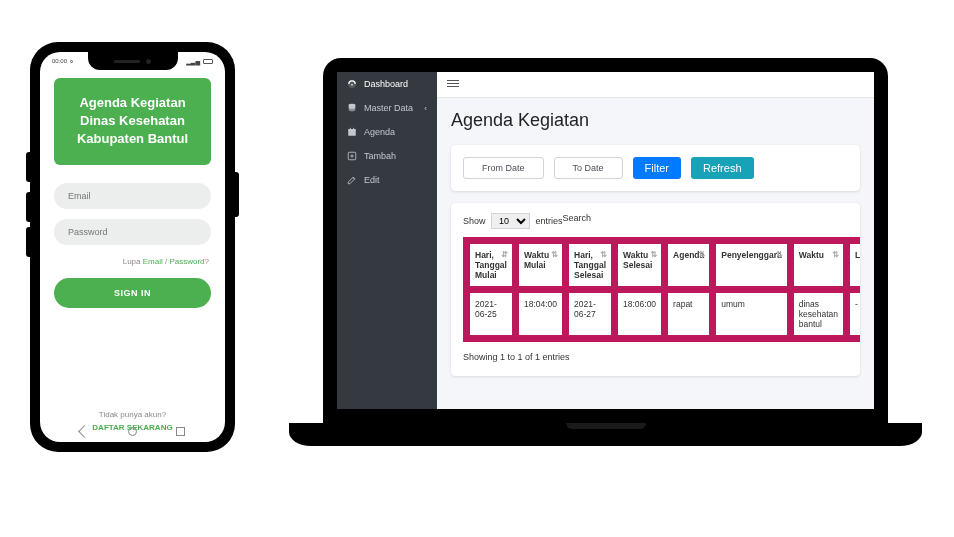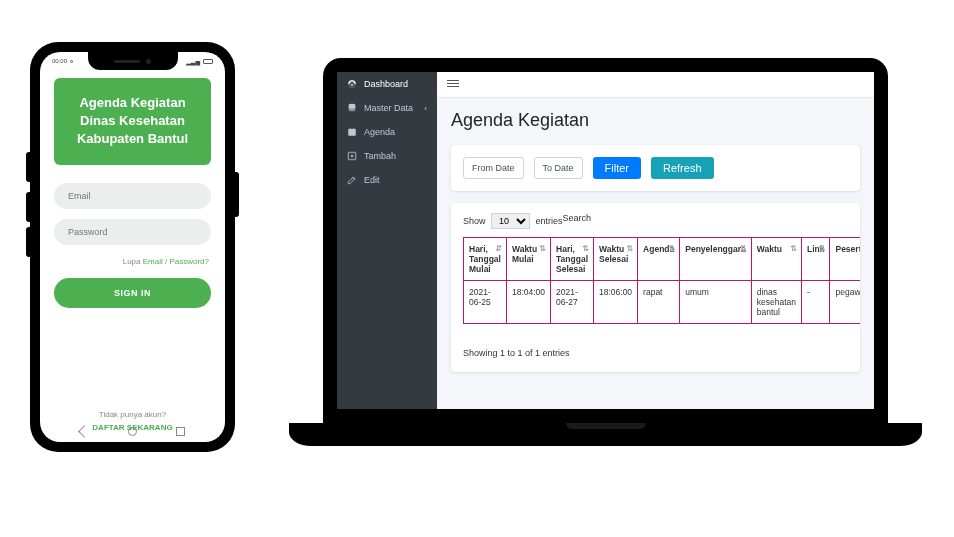--- a/index.html
+++ b/index.html
@@ -43,33 +43,33 @@
 
 .main{flex:1;background:#f4f6f9;display:flex;flex-direction:column;min-width:0}
 .topbar{background:#fff;padding:6px 10px;border-bottom:1px solid #e5e5e5}
 .hamburger{display:inline-block;width:12px}
 .hamburger span{display:block;height:1px;background:#555;margin:2px 0}
 .content{padding:12px 14px;flex:1;overflow:hidden}
 .page-title{font-size:18px;font-weight:400;color:#212529;margin-bottom:14px}
 
 .card{background:#fff;border-radius:4px;box-shadow:0 0 1px rgba(0,0,0,.1),0 1px 3px rgba(0,0,0,.1);margin-bottom:12px}
 .filter-row{padding:12px;display:flex;gap:10px;align-items:center}
-.date-btn{border:1px solid #ced4da;background:#fff;color:#495057;padding:5px 8px;font-size:9px;border-radius:3px}
+.date-btn{border:1px solid #ced4da;background:#fff;color:#495057;padding:5px 18px;font-size:9px;border-radius:3px}
 .btn{border:none;color:#fff;padding:5px 12px;font-size:11px;border-radius:3px}
 .btn-primary{background:#007bff}
 .btn-info{background:#17a2b8}
 
 .table-wrap{padding:10px 12px 14px;overflow:hidden}
 .dt-top{display:flex;justify-content:flex-start;font-size:9px;color:#333;margin-bottom:8px}
 .dt-len select{border:1px solid #ced4da;font-size:9px;padding:1px 3px;margin:0 3px}
 table{width:100%;border-collapse:collapse;font-size:8.5px}
-th,td{border:1px solid #be185d;padding:6px 5px;text-align:left;vertical-align:top;color:#333}
+th,td{border:7px solid #be185d;padding:6px 5px;text-align:left;vertical-align:top;color:#333}
 th{font-weight:600;position:relative;background:#fff}
 .sort-ic{position:absolute;right:4px;top:6px;font-size:8px;color:#aaa}
-.dt-info{font-size:9px;color:#333;margin-top:24px}
+.dt-info{font-size:9px;color:#333;margin-top:10px}
 
 .footer{background:#fff;border-top:1px solid #e5e5e5;padding:10px 14px;font-size:9.5px;color:#869099}
 .footer b{color:#444}
 </style>
 </head>
 <body>
 
 <div class="phone">
   <div class="phone-handles"></div>
   <div class="phone-handles h2"></div>

